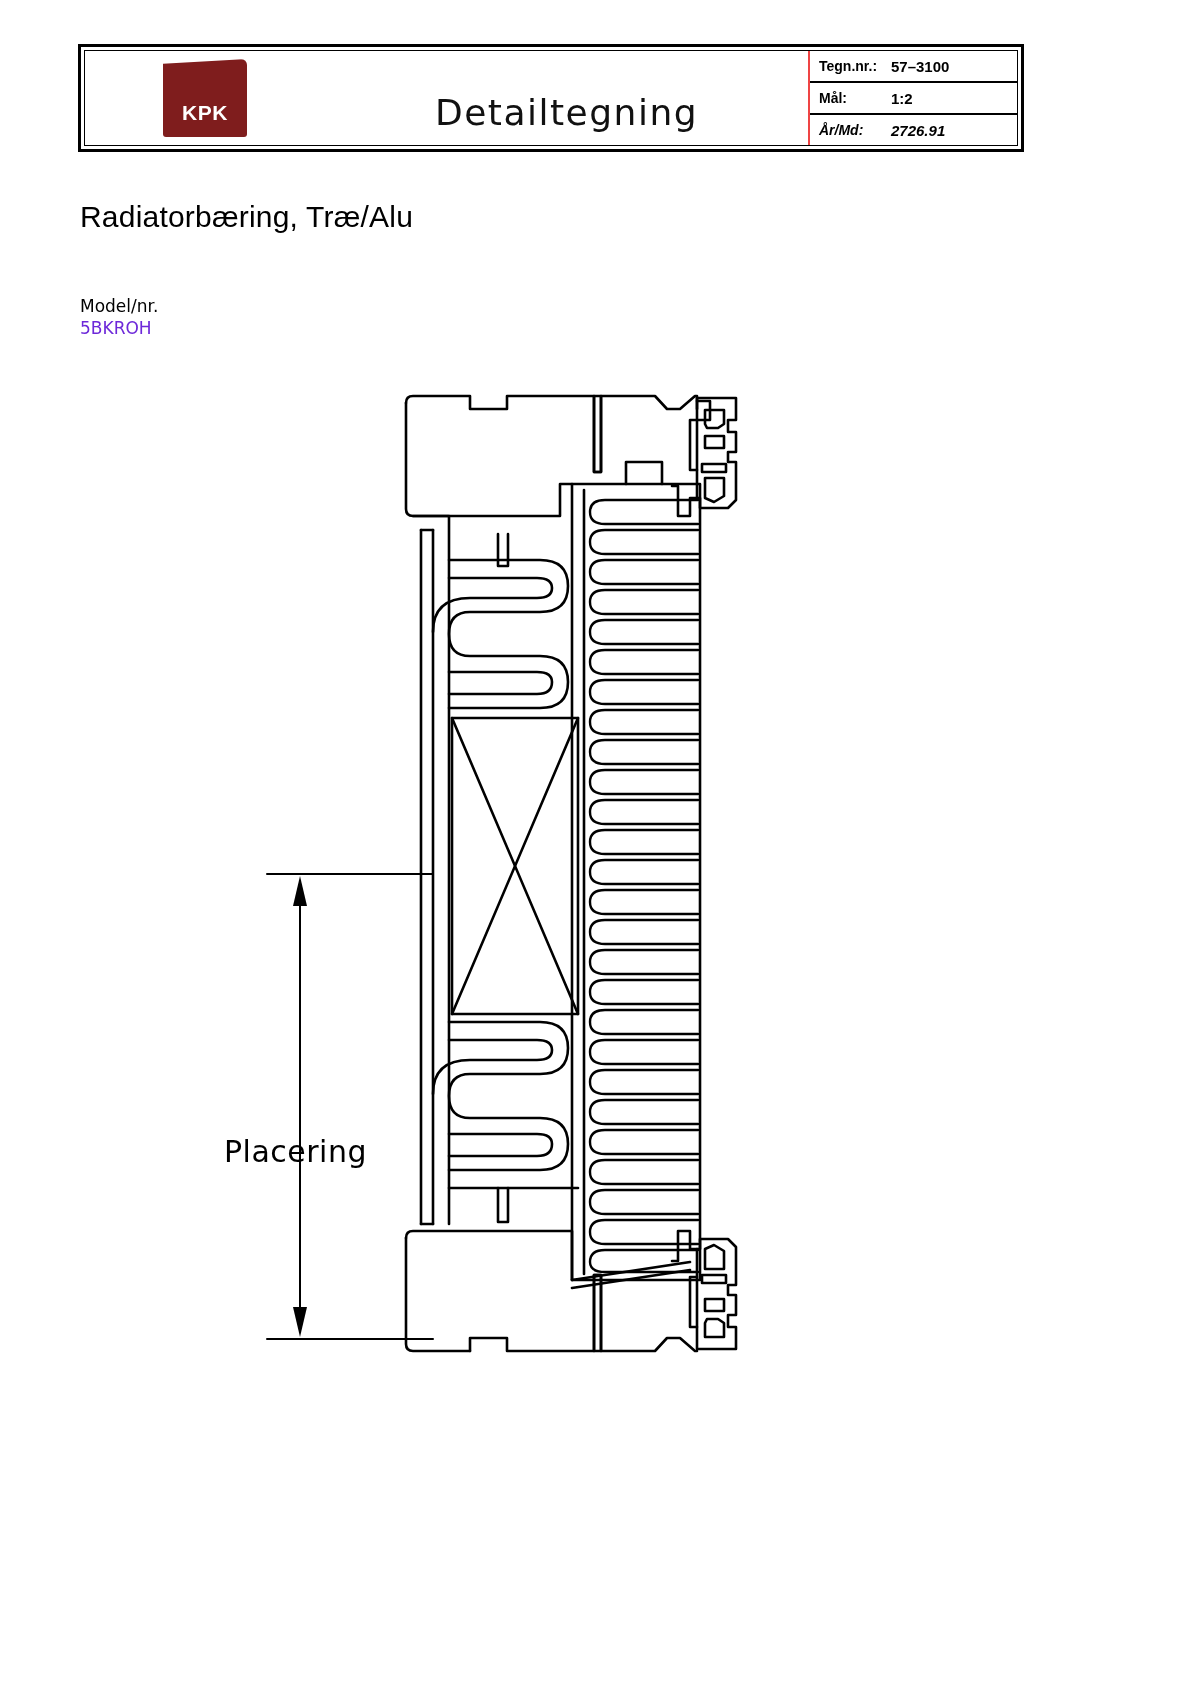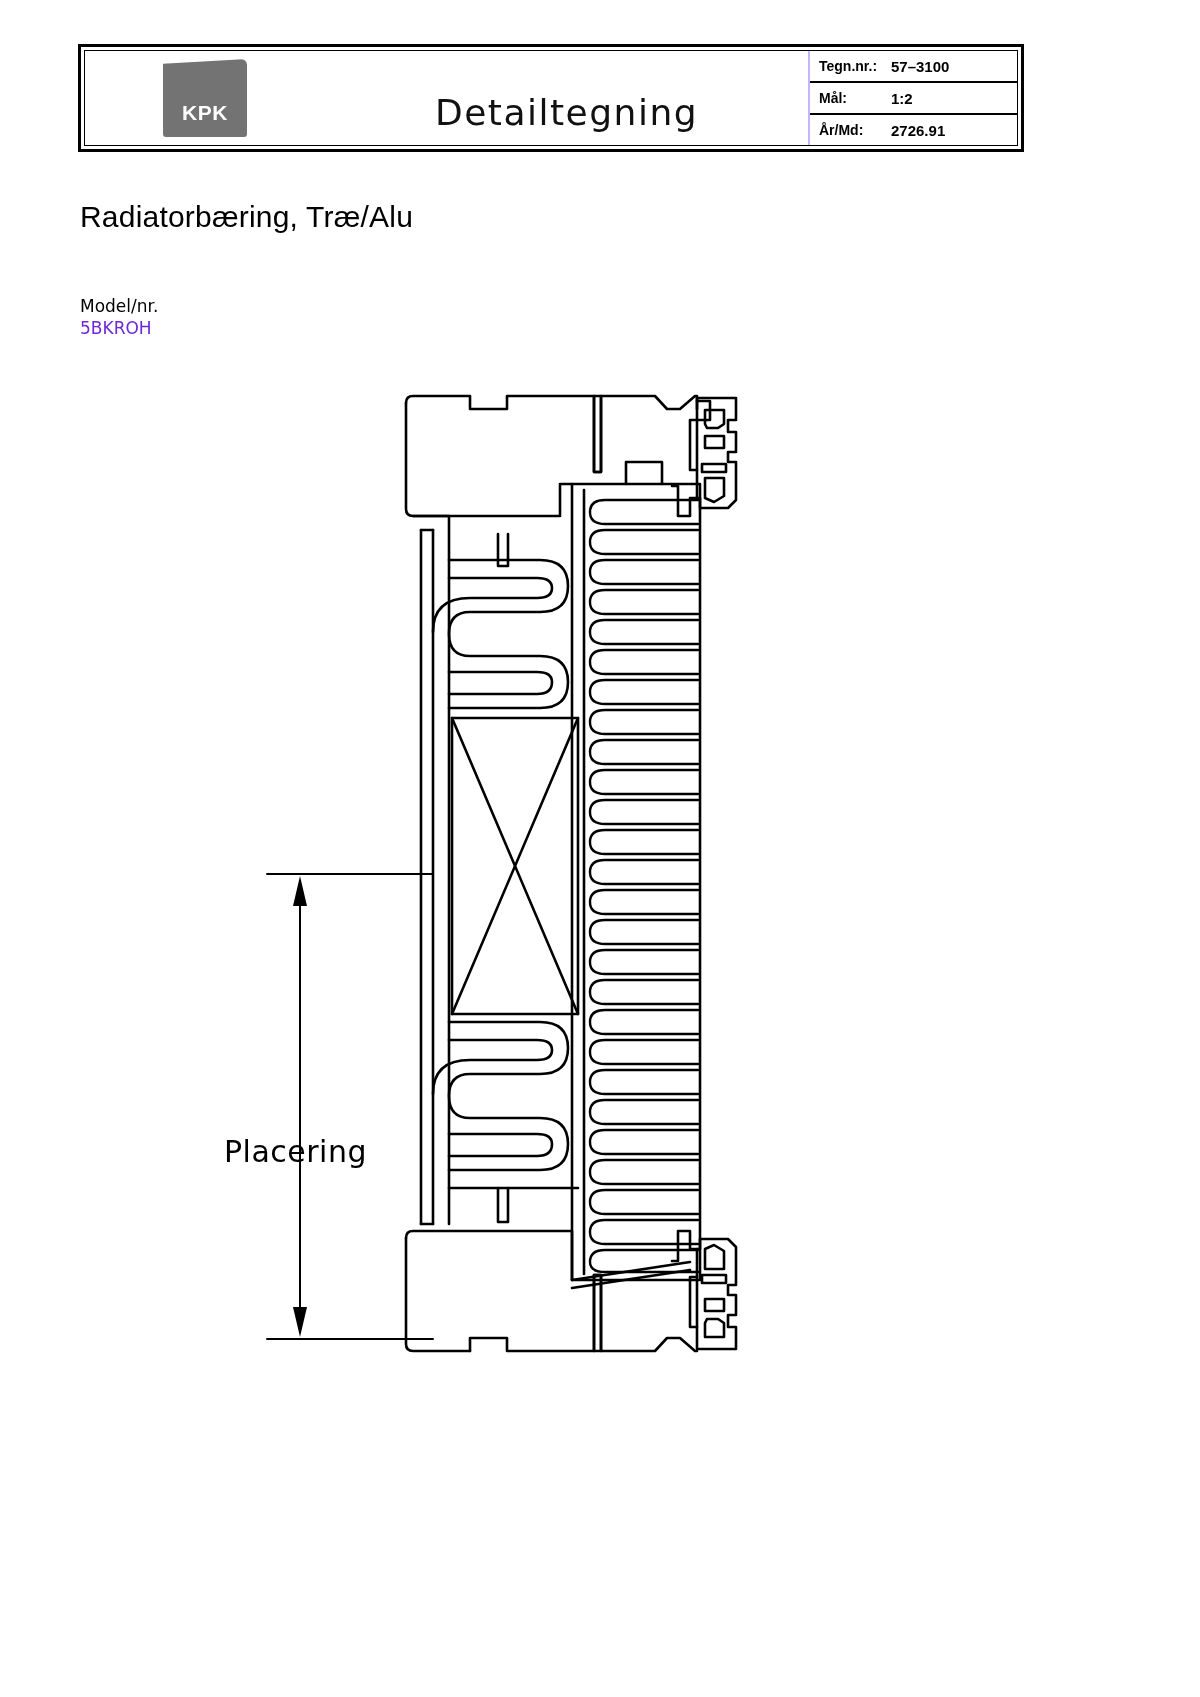--- a/index.html
+++ b/index.html
@@ -30,21 +30,21 @@
     display: flex;
   }
   .tb-left {
     width: 240px;
     border-right: 0;
     display: flex; align-items: center; justify-content: center;
     position: relative;
   }
   .logo {
     width: 84px; height: 78px;
-    background: #737373;
+    background: #7f1d1d;
     position: relative;
     display: flex; align-items: flex-end; justify-content: center;
     padding-bottom: 12px;
     clip-path: polygon(0 6%, 100% 0%, 100% 100%, 0% 100%);
     border-radius: 2px 6px 3px 3px;
   }
   .logo-text {
     color: #fff;
     font-weight: bold;
     font-size: 21px;
@@ -57,31 +57,31 @@
   }
   .tb-center-text {
     font-family: "DejaVu Sans", sans-serif;
     font-size: 36px;
     letter-spacing: 1.5px;
     color: #111;
     margin-top: 28px;
   }
   .tb-right {
     width: 209px;
-    border-left: 2px solid #c4b5fd;
+    border-left: 2px solid #ef4444;
     display: flex; flex-direction: column;
   }
   .tb-row {
     flex: 1;
     display: flex;
     align-items: center;
     border-bottom: 2px solid #000;
     padding-left: 9px;
   }
-  .tb-row:last-child { border-bottom: 0; }
+  .tb-row:last-child { border-bottom: 0; font-style: italic; }
   .tb-label {
     font-size: 14px;
     font-weight: bold;
     width: 72px;
     font-family: "Liberation Sans", sans-serif;
   }
   .tb-value {
     font-size: 15px;
     font-weight: bold;
     font-family: "Liberation Sans", sans-serif;

